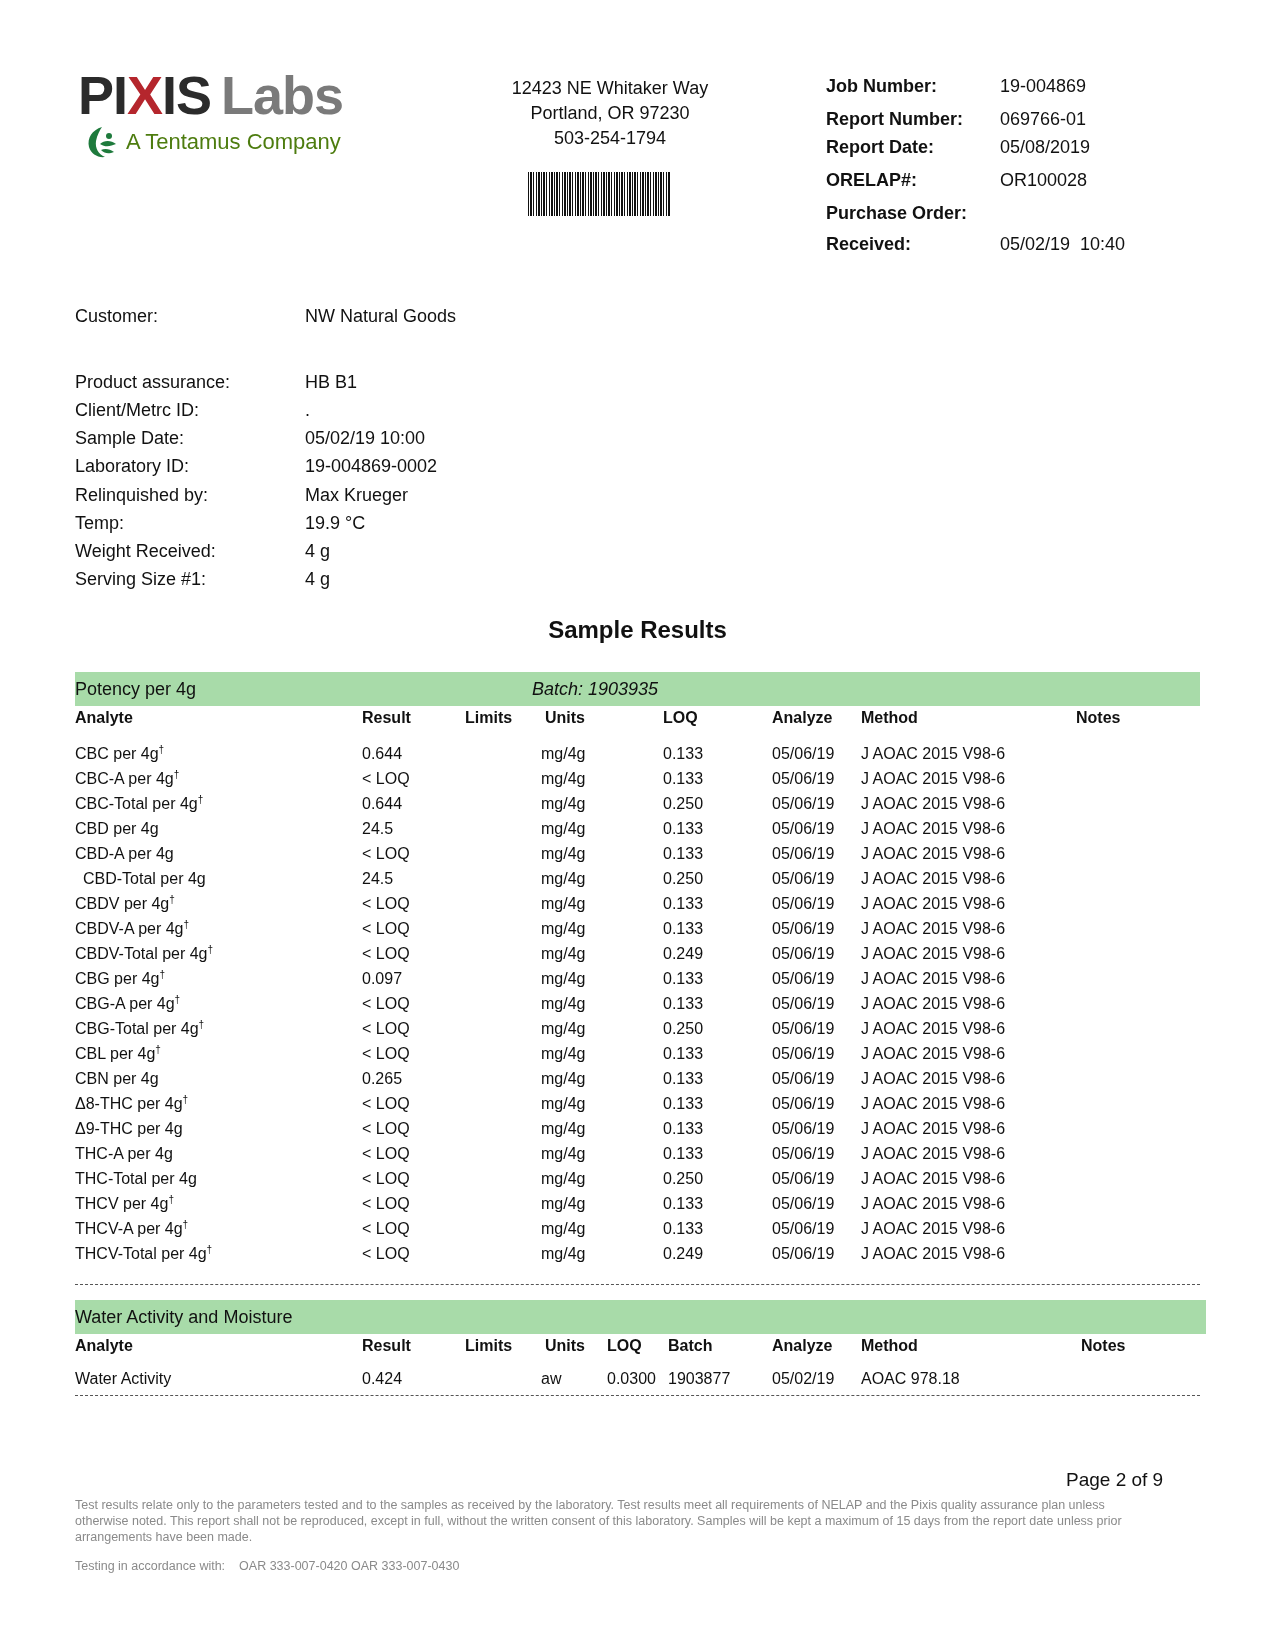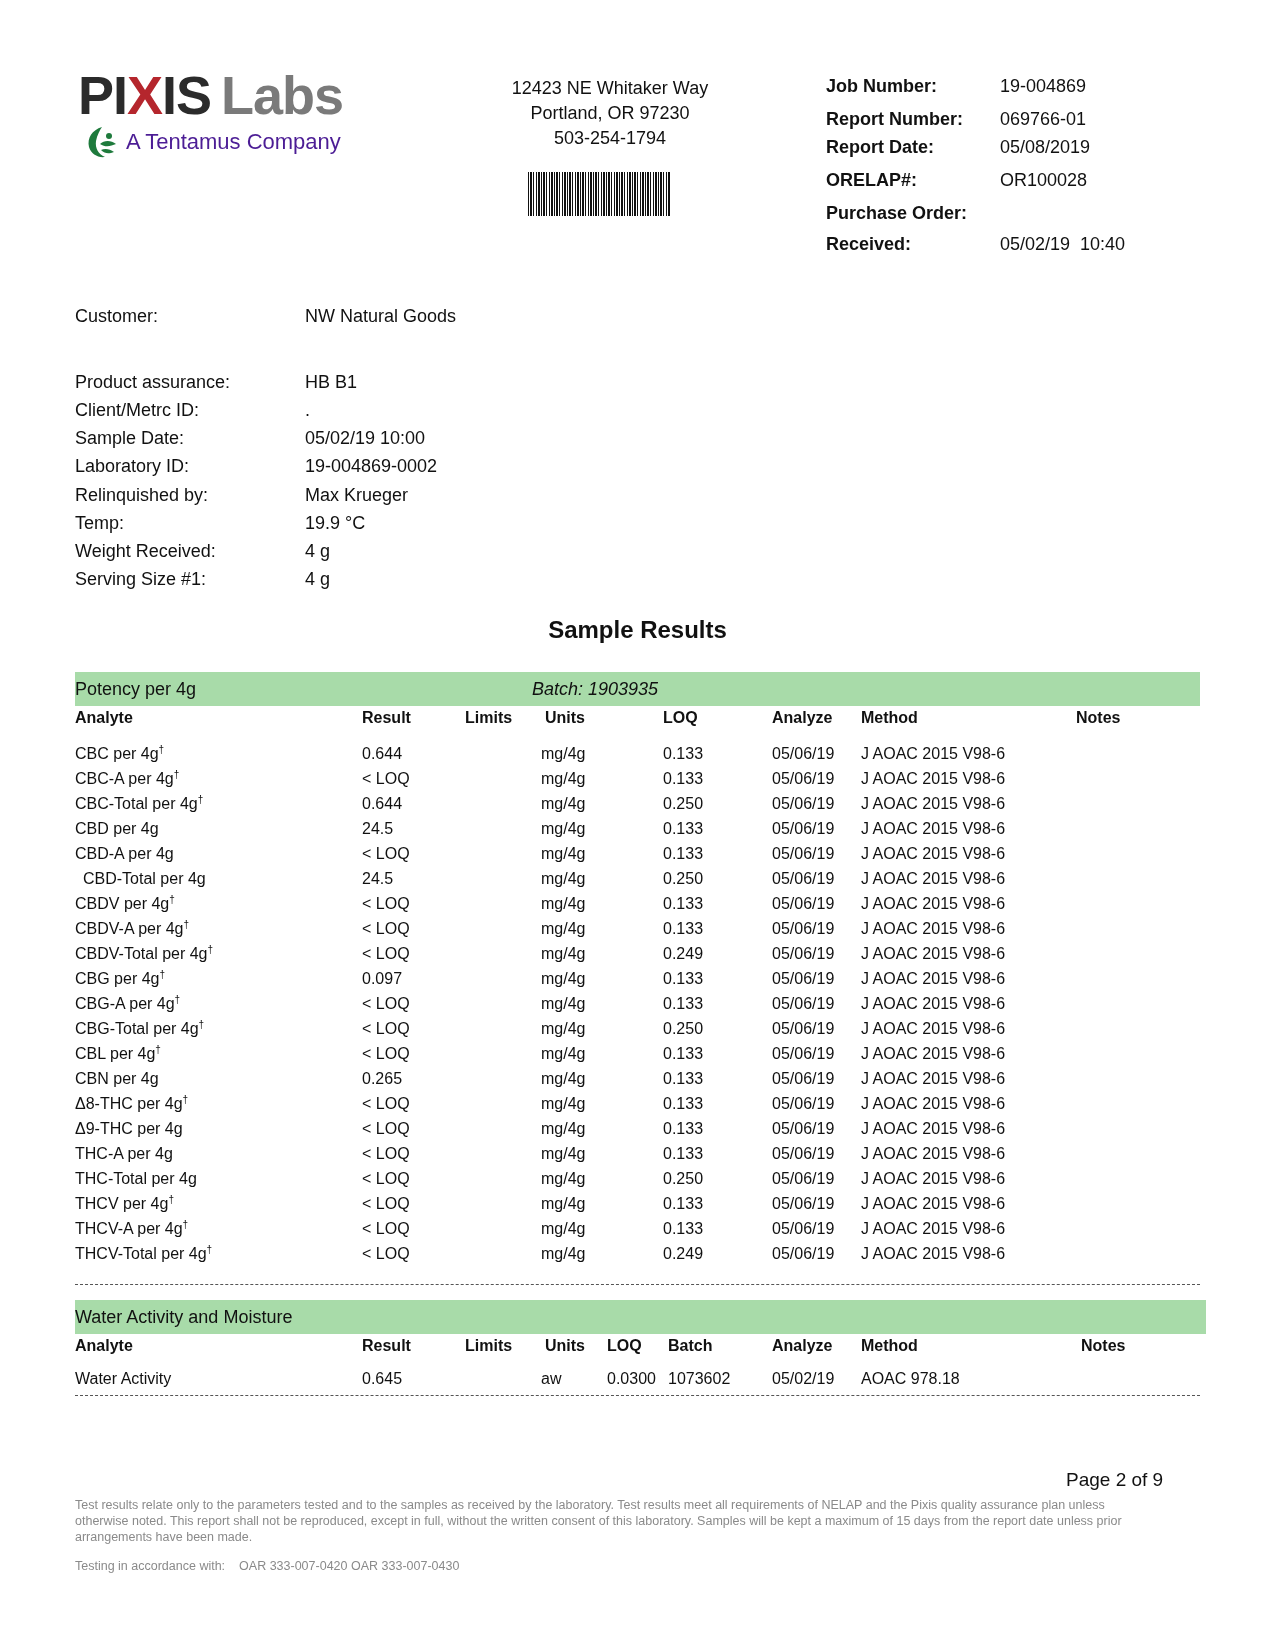--- a/index.html
+++ b/index.html
@@ -7,21 +7,21 @@
   body { position: relative; font-family: "Liberation Sans", sans-serif; color: #111; overflow: hidden; }
   .abs { position: absolute; }
 
   
   .logo-main { left: 78px; top: 68px; font-size: 54px; font-weight: 700; letter-spacing: -1px; line-height: 1; white-space: nowrap; }
   .logo-pixis { color: #2b2b2b; }
   .logo-x { color: #b5262d; }
   .logo-labs { color: #7a7a7a; font-weight: 700; margin-left: 10px; }
   .logo-sub { left: 84px; top: 124px; display: flex; align-items: center; gap: 6px; }
   .logo-leaf { width: 36px; height: 36px; }
-  .logo-sub-text { font-size: 22px; color: #4c1d95; letter-spacing: 0; }
+  .logo-sub-text { font-size: 22px; color: #4d7c0f; letter-spacing: 0; }
 
   
   .address { left: 480px; top: 76px; width: 260px; text-align: center; font-size: 18px; line-height: 25px; color: #111; }
   .barcode { left: 528px; top: 172px; width: 142px; height: 44px;
     background: repeating-linear-gradient(90deg, #111 0 1px, #fff 1px 2px, #111 2px 4px, #fff 4px 5px, #111 5px 6px, #fff 6px 8px, #111 8px 9px, #fff 9px 10px, #111 10px 12px, #fff 12px 13px); }
 
   
   .hinfo { left: 826px; top: 76px; width: 420px; font-size: 18px; }
   .hinfo .row { display: flex; position: absolute; left: 0; white-space: nowrap; }
   .hinfo .lbl { width: 174px; font-weight: 700; }
@@ -343,25 +343,25 @@
   <span style="left:470px">Units</span>
   <span style="left:532px">LOQ</span>
   <span style="left:593px">Batch</span>
   <span style="left:697px">Analyze</span>
   <span style="left:786px">Method</span>
   <span style="left:1006px">Notes</span>
 </div>
 
 <div class="trow" style="top:1370px">
   <span style="left:0px">Water Activity</span>
-  <span style="left:287px">0.645</span>
+  <span style="left:287px">0.424</span>
   <span style="left:390px"></span>
   <span style="left:466px">aw</span>
   <span style="left:532px">0.0300</span>
-  <span style="left:593px">1073602</span>
+  <span style="left:593px">1903877</span>
   <span style="left:697px">05/02/19</span>
   <span style="left:786px">AOAC 978.18</span>
   <span style="left:1006px"></span>
 </div>
 
 <div class="dashed" style="top:1395px"></div>
 
 <div class="abs page-num">Page 2 of 9</div>
 <div class="abs disclaimer">Test results relate only to the parameters tested and to the samples as received by the laboratory. Test results meet all requirements of NELAP and the Pixis quality assurance plan unless otherwise noted. This report shall not be reproduced, except in full, without the written consent of this laboratory. Samples will be kept a maximum of 15 days from the report date unless prior arrangements have been made.</div>
 <div class="abs testing">

